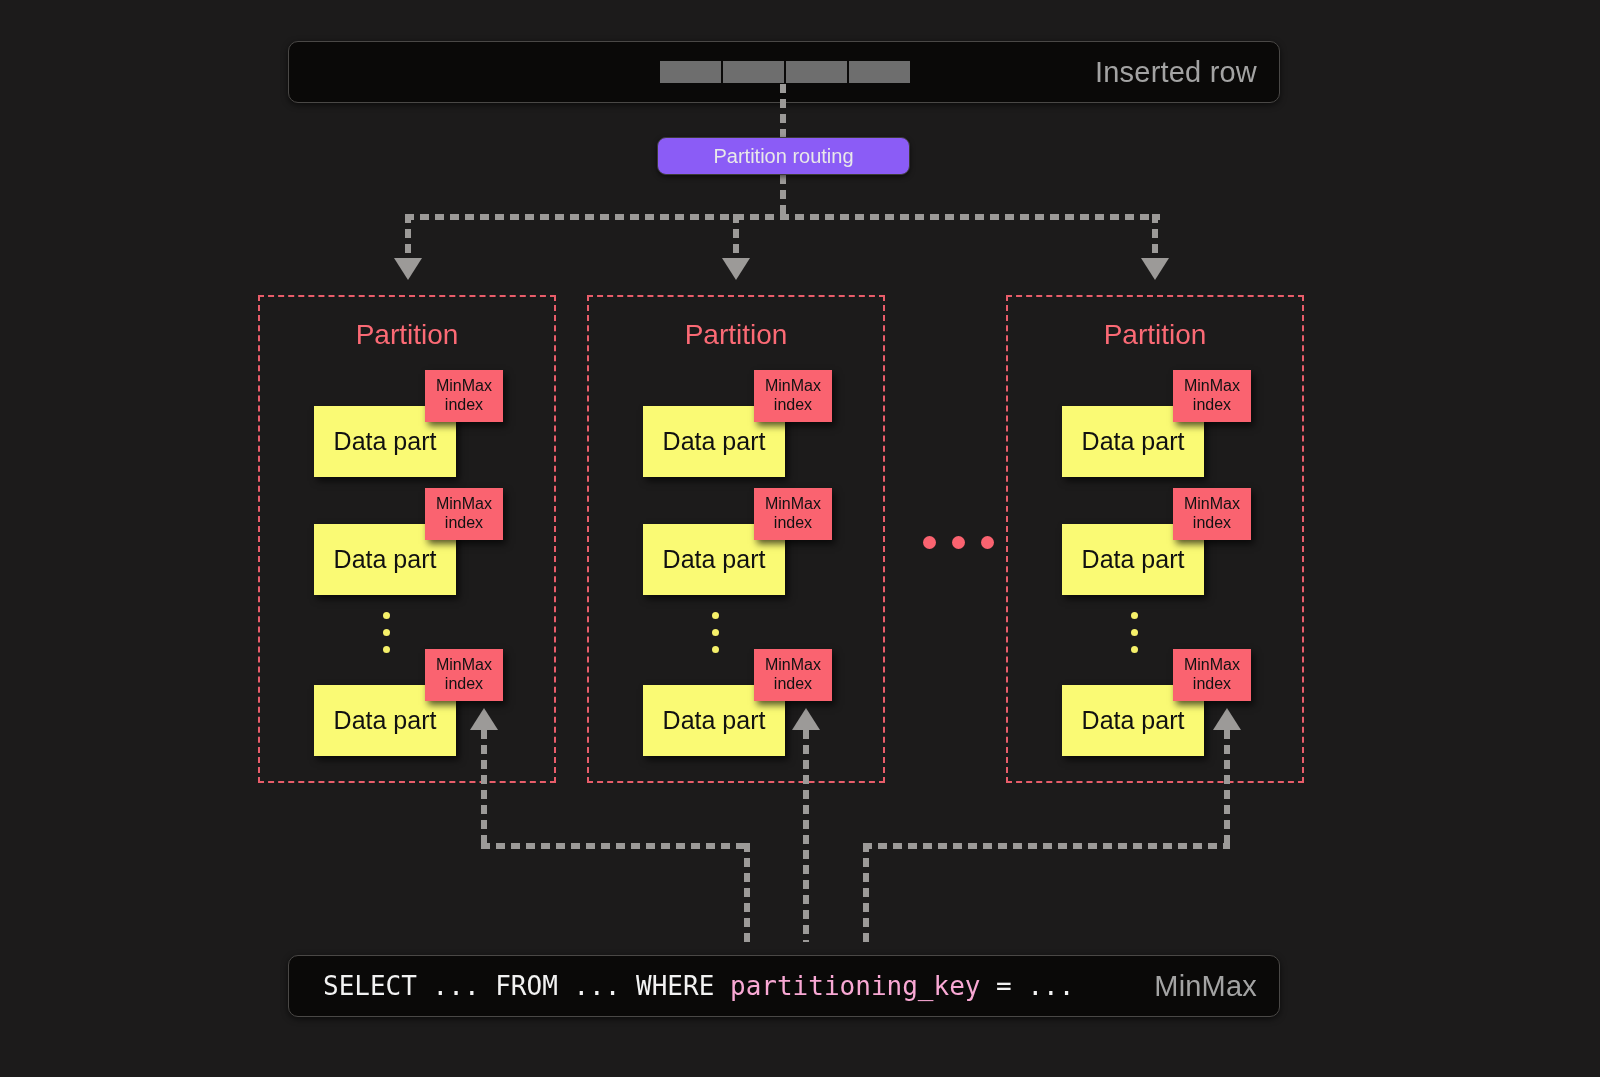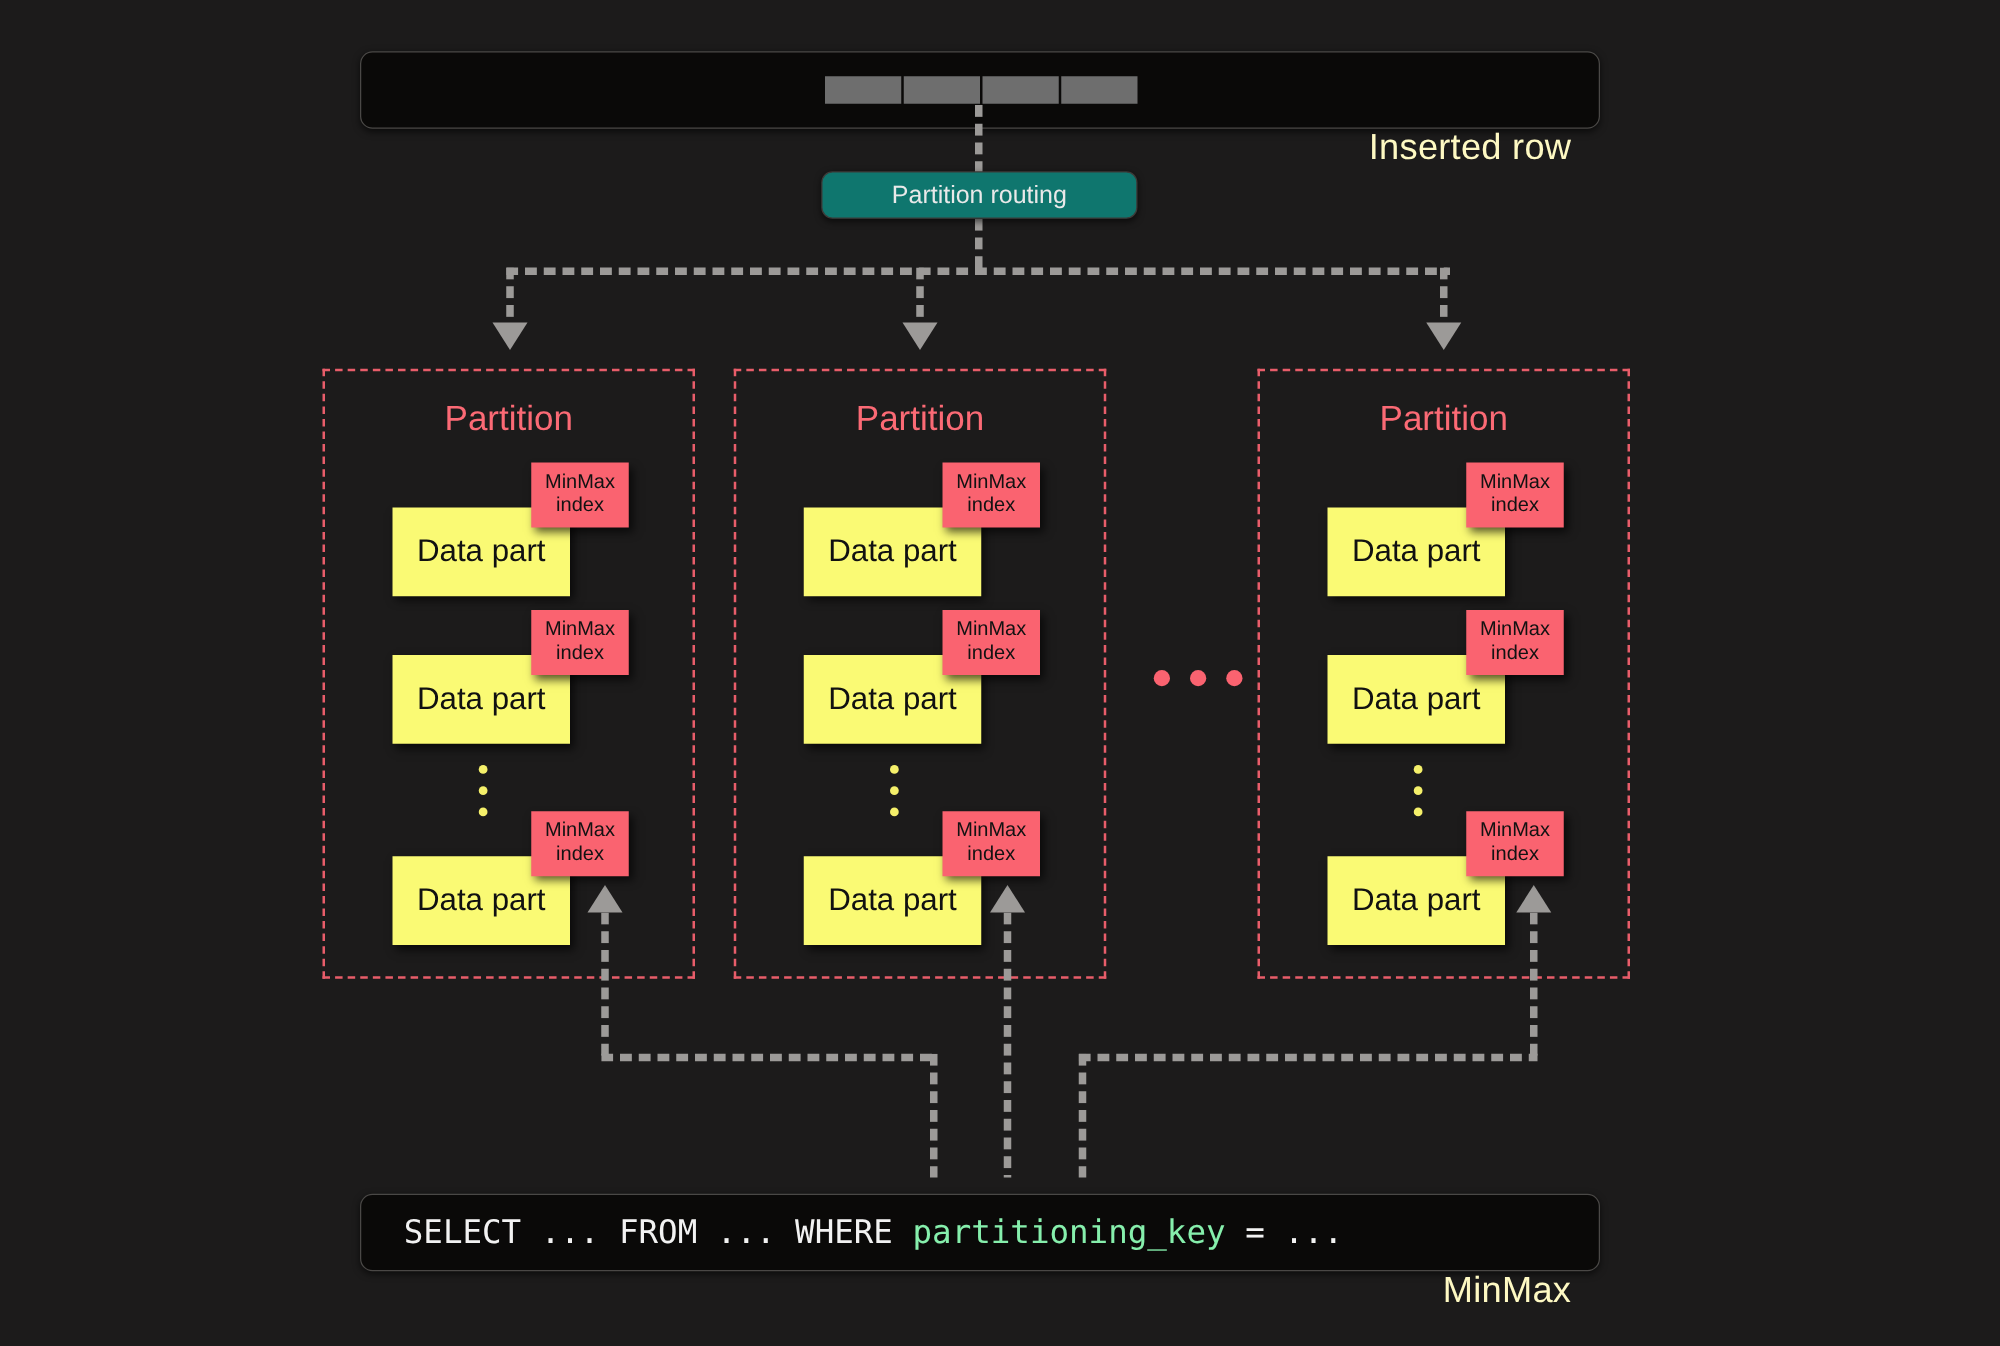--- a/index.html
+++ b/index.html
@@ -26,44 +26,43 @@
     background: #0a0908;
     border: 1px solid #4a4846;
     border-radius: 10px;
     box-shadow: 0 2px 6px rgba(0,0,0,.6);
   }
   .bar-label {
     position: absolute;
     right: 22px;
     top: 50%;
     transform: translateY(-50%);
-    color: #fef9c3;
+    color: #a3a3a3;
     font-size: 29px;
     letter-spacing: .2px;
     white-space: nowrap;
-    margin-top: 47px;
   }
 
   
   .row-cells {
     position: absolute;
     top: 19px;
     left: 371px;
     display: flex;
     gap: 2px;
   }
   .row-cell {
     width: 61px;
     height: 22px;
     background: #6e6e6e;
   }
 
   
   .pill {
-    background: #0f766e;
+    background: #8b5cf6;
     border: 1px solid #3d3b39;
     border-radius: 9px;
     color: #e9e9e9;
     font-size: 20px;
     display: flex;
     align-items: center;
     justify-content: center;
     z-index: 6;
     box-shadow: 0 2px 5px rgba(0,0,0,.55);
   }
@@ -153,21 +152,21 @@
   .query-text {
     position: absolute;
     left: 34px;
     top: 50%;
     transform: translateY(-50%);
     font-family: "DejaVu Sans Mono", "Liberation Mono", monospace;
     font-size: 26px;
     color: #f2f2f2;
     white-space: pre;
   }
-  .query-text .kw { color: #86efac; }
+  .query-text .kw { color: #f9a8d4; }
 </style>
 </head>
 <body>
 
 <div id="stage">
 
   <div class="abs bar" style="left:288px; top:41px; width:992px; height:62px;">
     <div class="row-cells">
       <div class="row-cell"></div>
       <div class="row-cell"></div>

